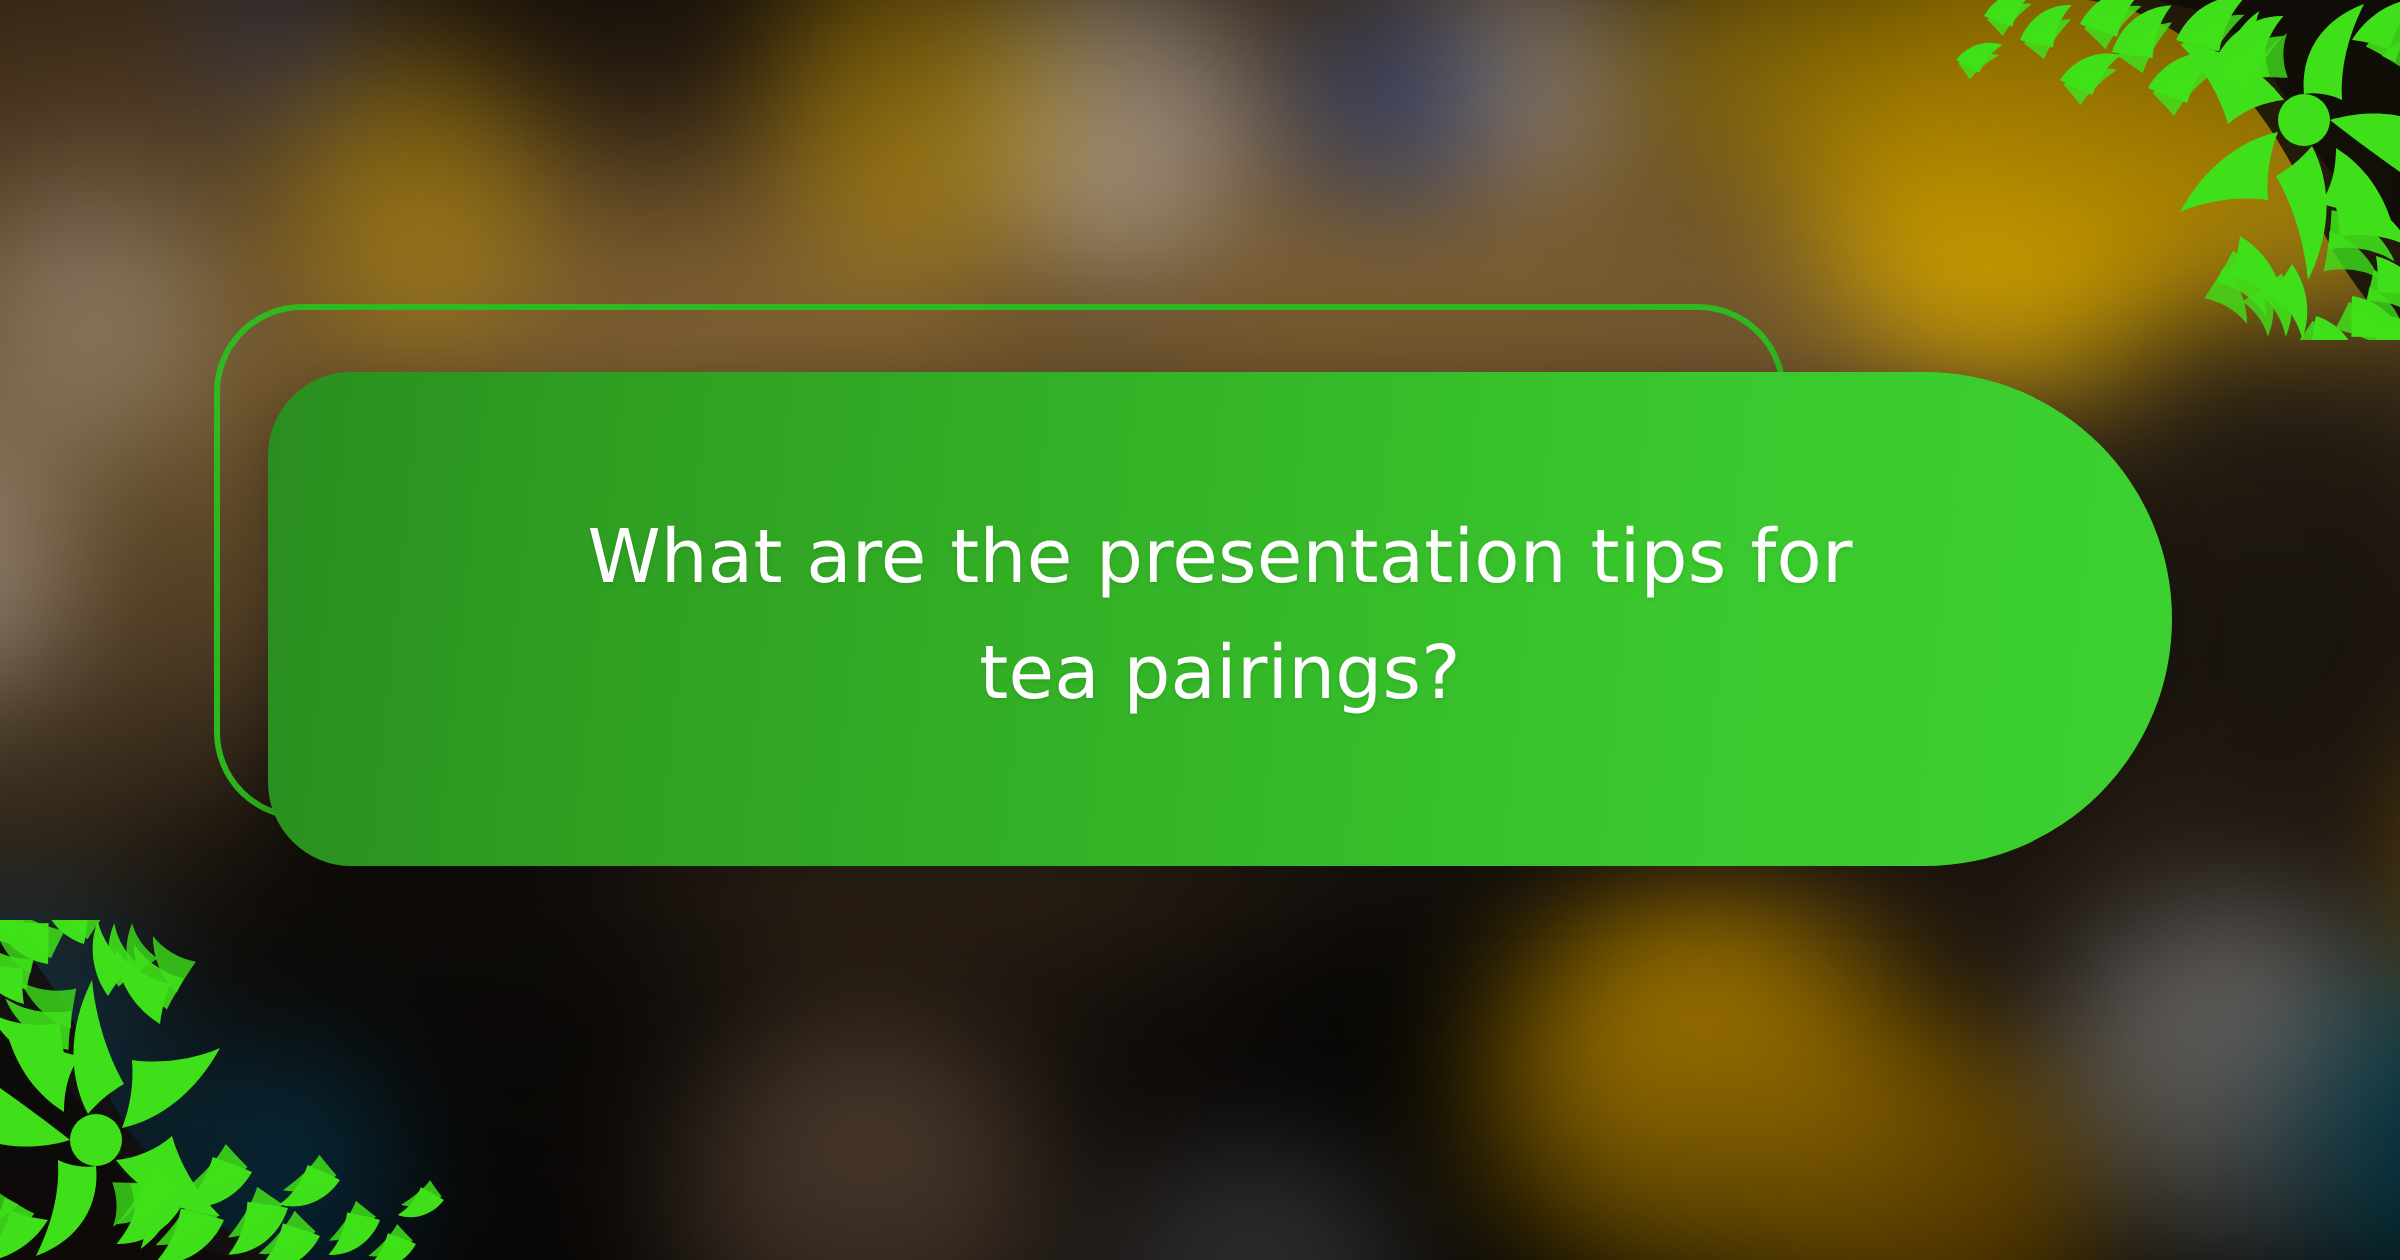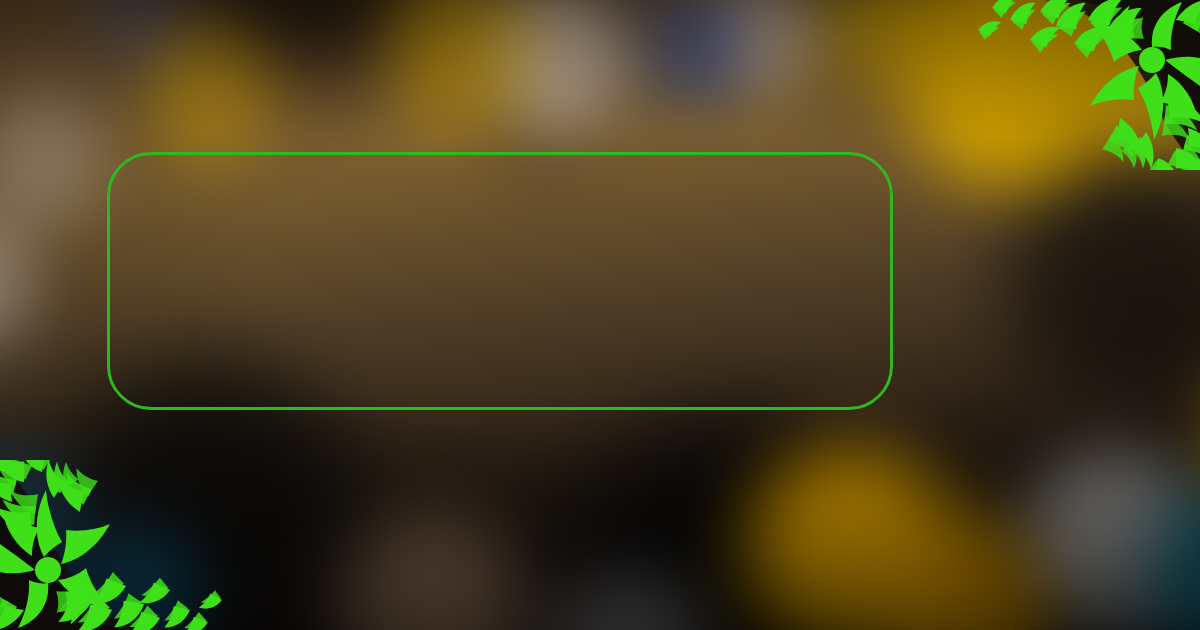--- a/index.html
+++ b/index.html
@@ -284,14 +284,17 @@
           </g>
         <g transform="translate(222,158) rotate(54) scale(.72)">
             <use href="#leaf-unit-b"></use>
           </g>
       </g>
     </svg>
   </div>
 
   <div class="ghost-card"></div>
 
+  <div class="hero-card">
+    <div class="hero-title">What are the presentation tips for tea pairings?</div>
+  </div>
 
 </div>
 
 </body></html>

